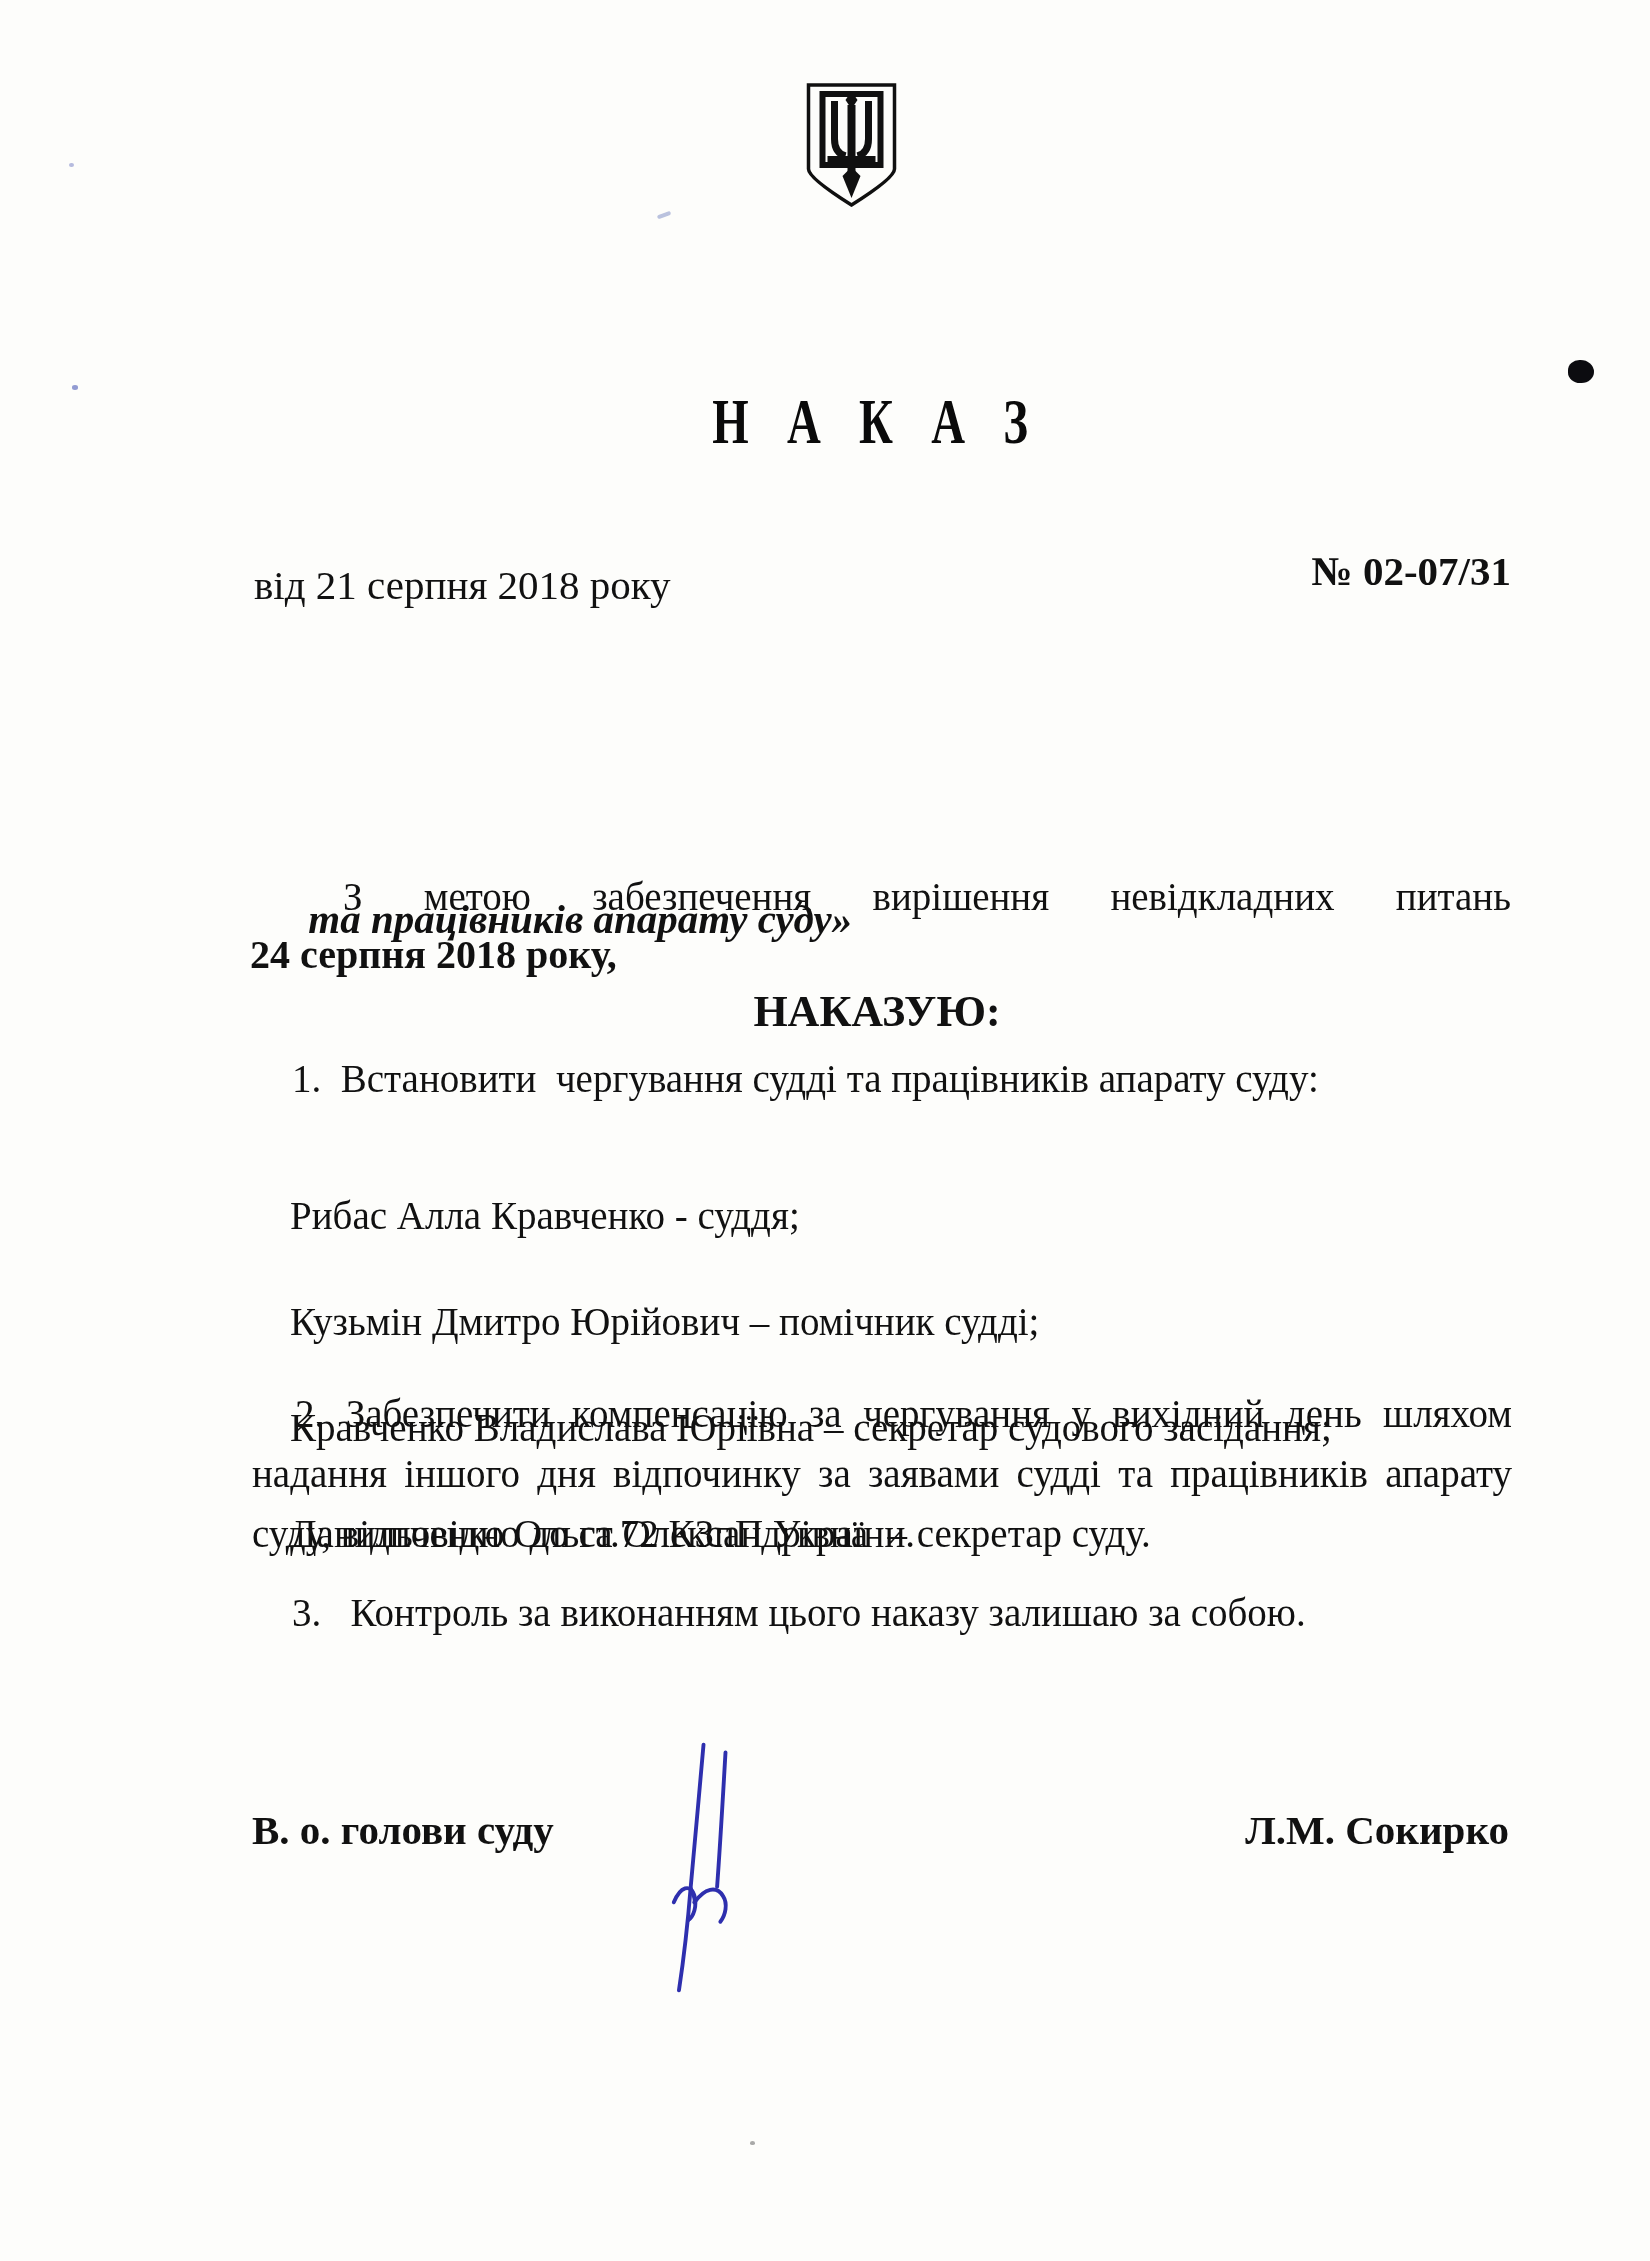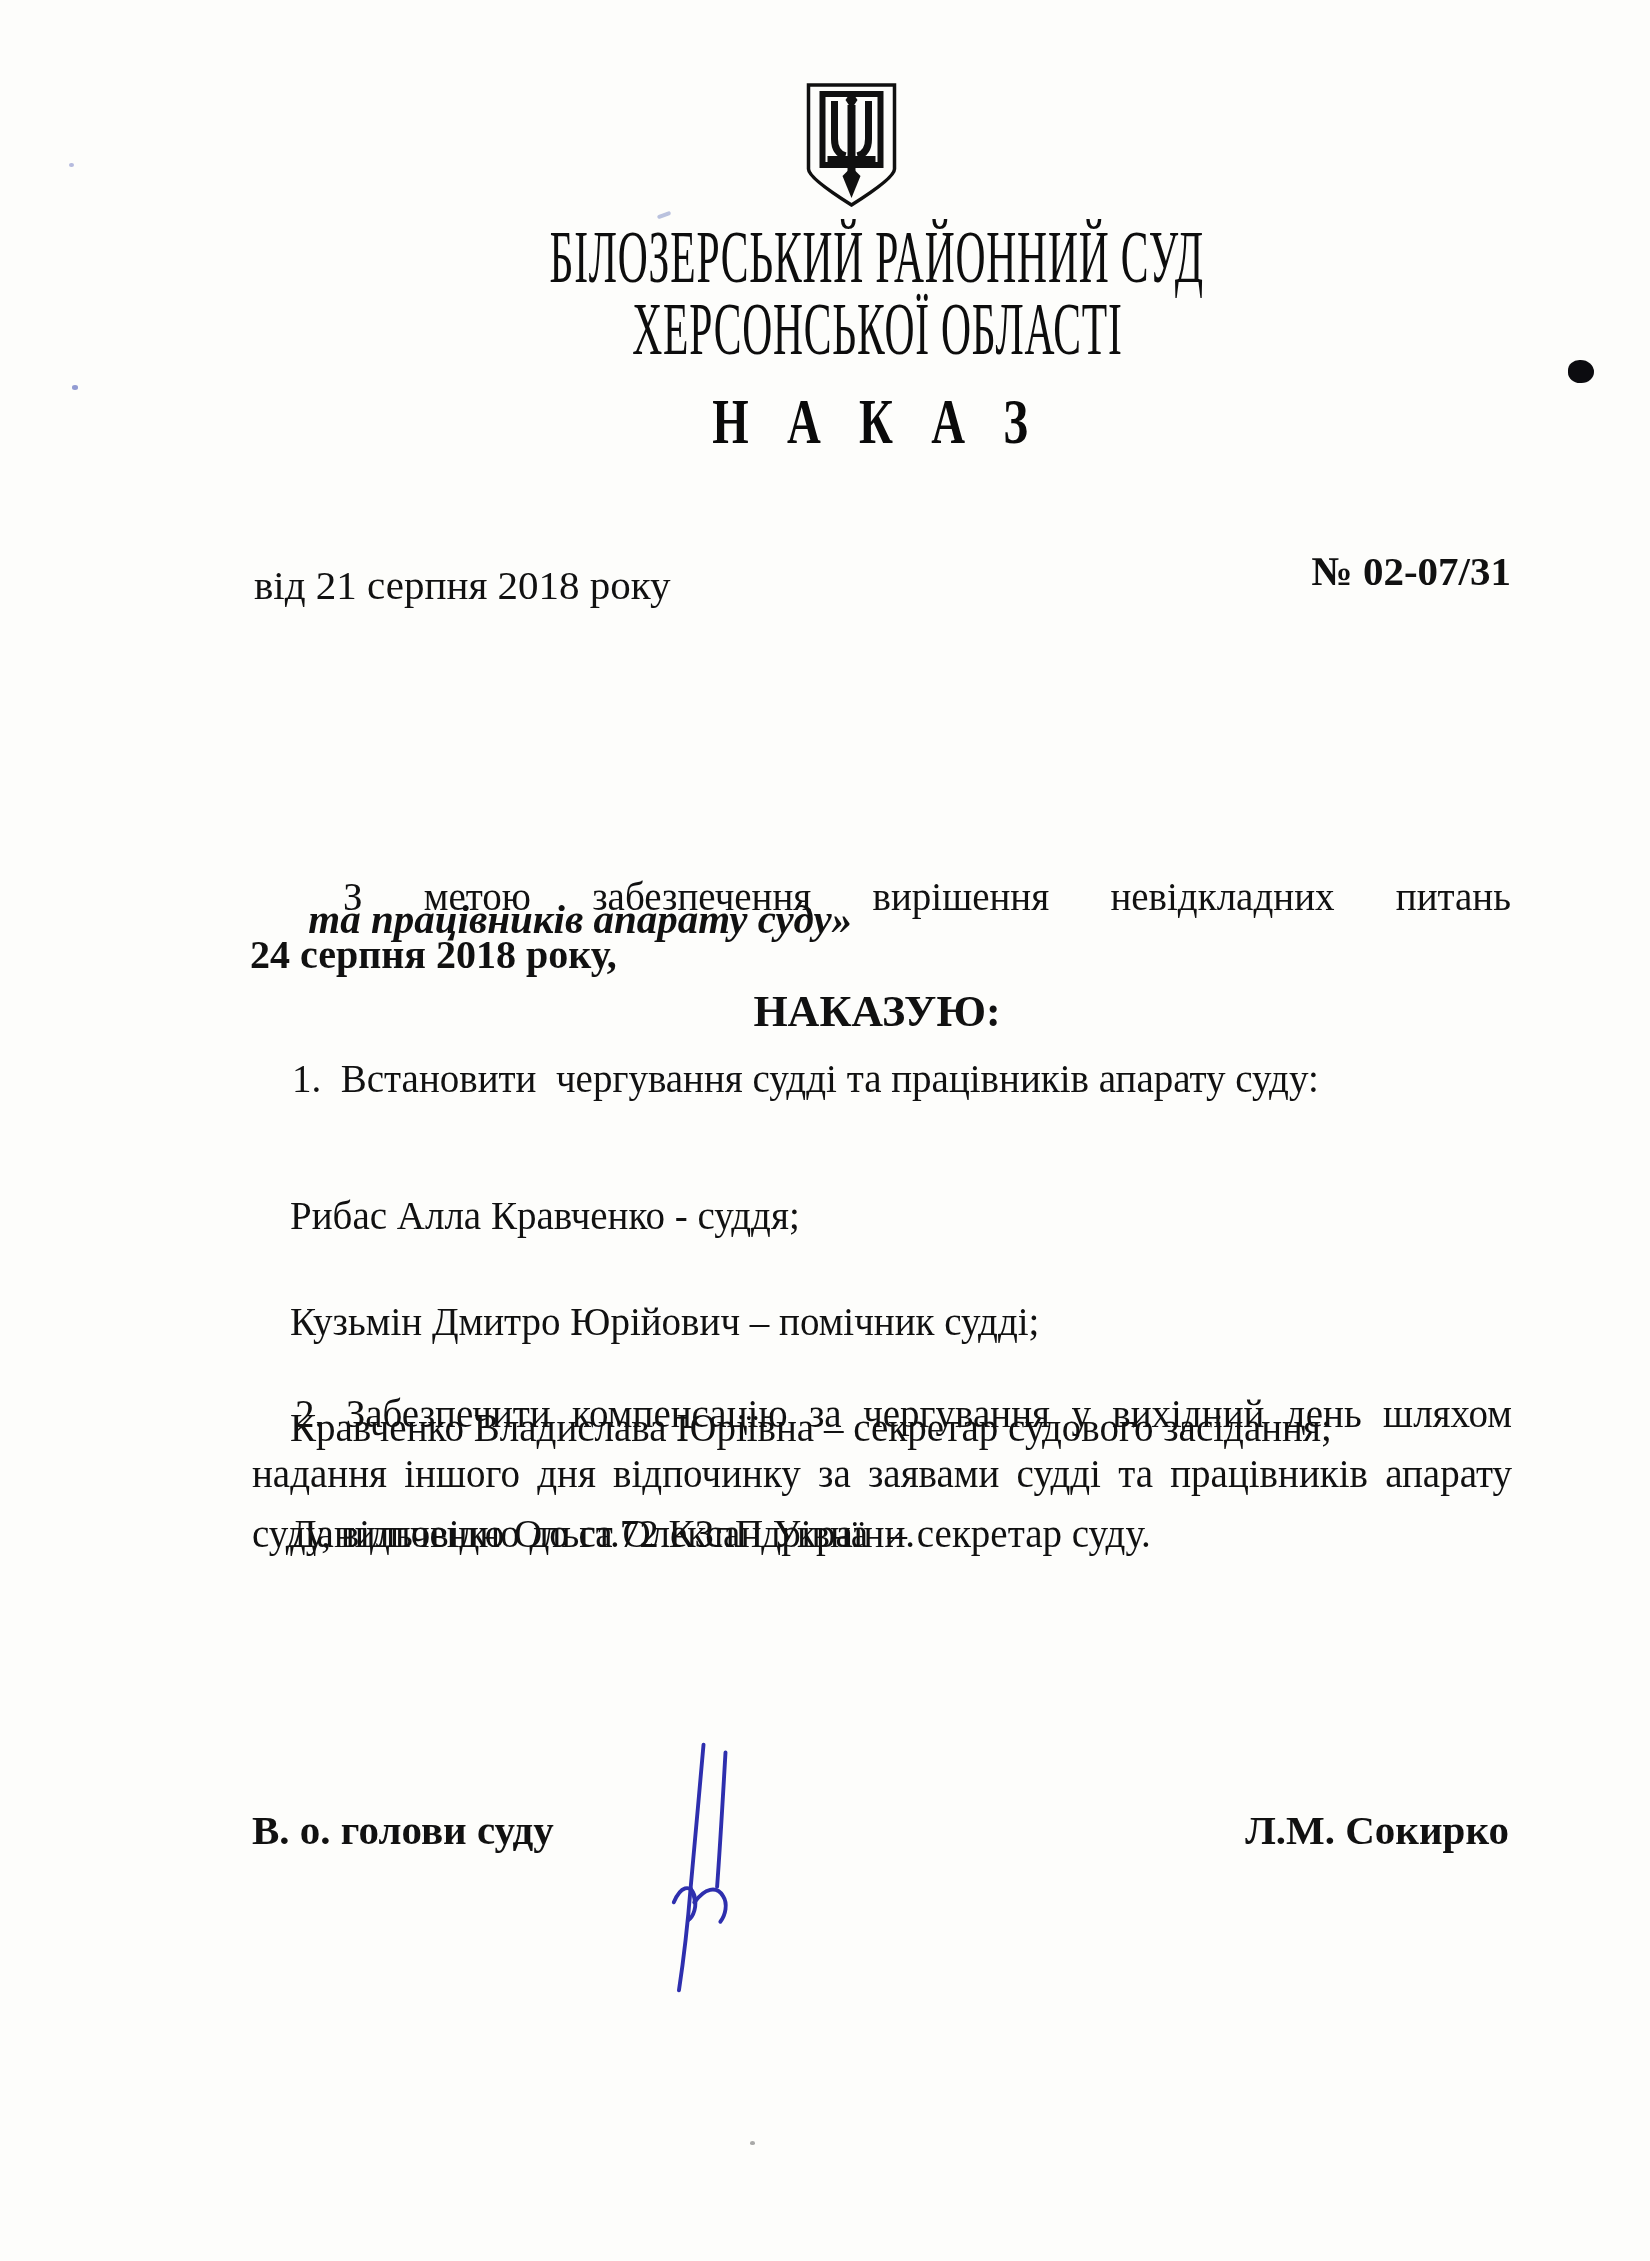--- a/index.html
+++ b/index.html
@@ -88,24 +88,20 @@
       <path d="M21,13 H79 V84 H21 Z" stroke-width="6"></path>
       <path d="M33,20 V58 Q33,72 44,75" stroke-width="7"></path>
       <path d="M67,20 V58 Q67,72 56,75" stroke-width="7"></path>
       <path d="M50,24 V92" stroke-width="8"></path>
       <path d="M26,78 H74" stroke-width="6"></path>
       <path d="M50,10 L56,19 50,28 44,19 Z" fill="#101010" stroke="none"></path>
       <path d="M50,86 L59,95 50,117 41,95 Z" fill="#101010" stroke="none"></path>
     </svg>
   </div>
 
-  <div class="abs title-block">
-    <span class="title-line"><span>БІЛОЗЕРСЬКИЙ РАЙОННИЙ СУД</span></span>
-    <span class="title-line"><span>ХЕРСОНСЬКОЇ ОБЛАСТІ</span></span>
-  </div>
 
   <div class="abs nakaz-block">
     <span class="nakaz">Н А К А З</span>
   </div>
 
   <div class="abs meta-row">
     <span class="meta-date">від 21 серпня 2018 року</span>
     <span class="meta-num">№ 02-07/31</span>
   </div>
 
@@ -125,20 +121,21 @@
 
   <div class="abs names">
     <span>Рибас Алла Кравченко - суддя;</span><br>
     <span>Кузьмін Дмитро Юрійович – помічник судді;</span><br>
     <span>Кравченко Владислава Юріївна – секретар судового засідання;</span><br>
     <span>Данильченко Ольга Олександрівна  – секретар суду.</span>
   </div>
 
   <div class="abs item2">2. Забезпечити компенсацію за чергування у вихідний день шляхом надання іншого дня відпочинку за заявами судді та працівників апарату суду, відповідно до ст.72 КЗпП України.</div>
 
+  <div class="abs item3">3.   Контроль за виконанням цього наказу залишаю за собою.</div>
 
   <div class="abs sig-row">
     <span class="sig-label">В. о. голови суду</span>
     <span class="sig-name">Л.М. Сокирко</span>
   </div>
 
   <div class="abs signature-svg">
     <svg viewBox="0 0 210 410" xmlns="http://www.w3.org/2000/svg" fill="none" stroke="#2e2fae" stroke-width="6" stroke-linecap="round">
       <path d="M112,18 C106,90 98,170 92,240 C88,290 82,345 74,398"></path>
       <path d="M146,30 C142,100 138,170 133,238"></path>

